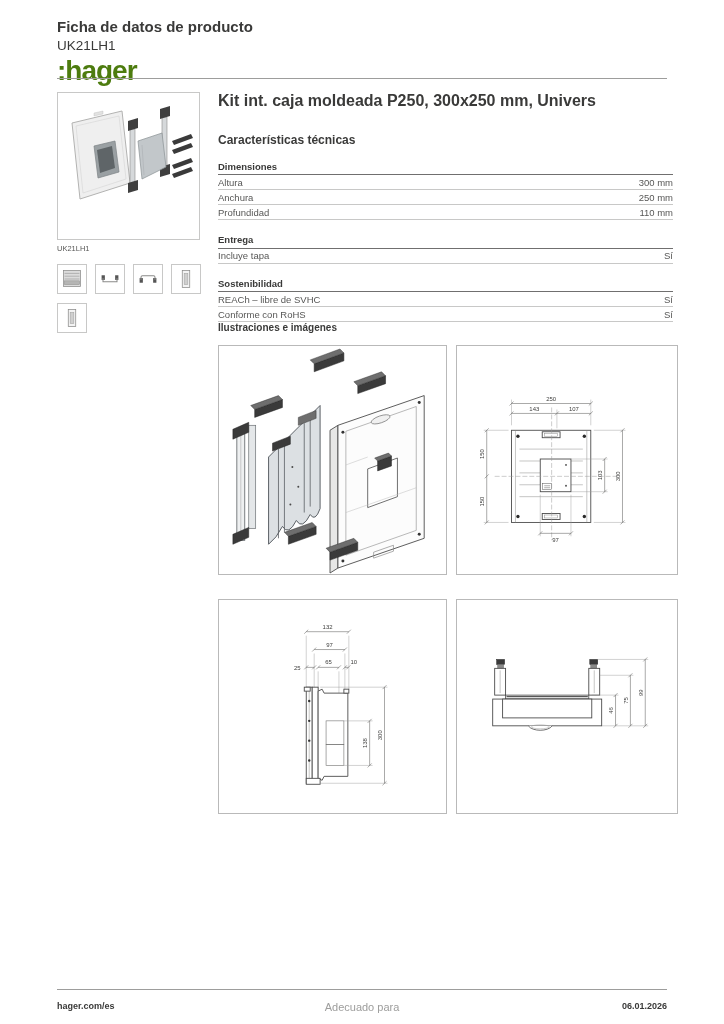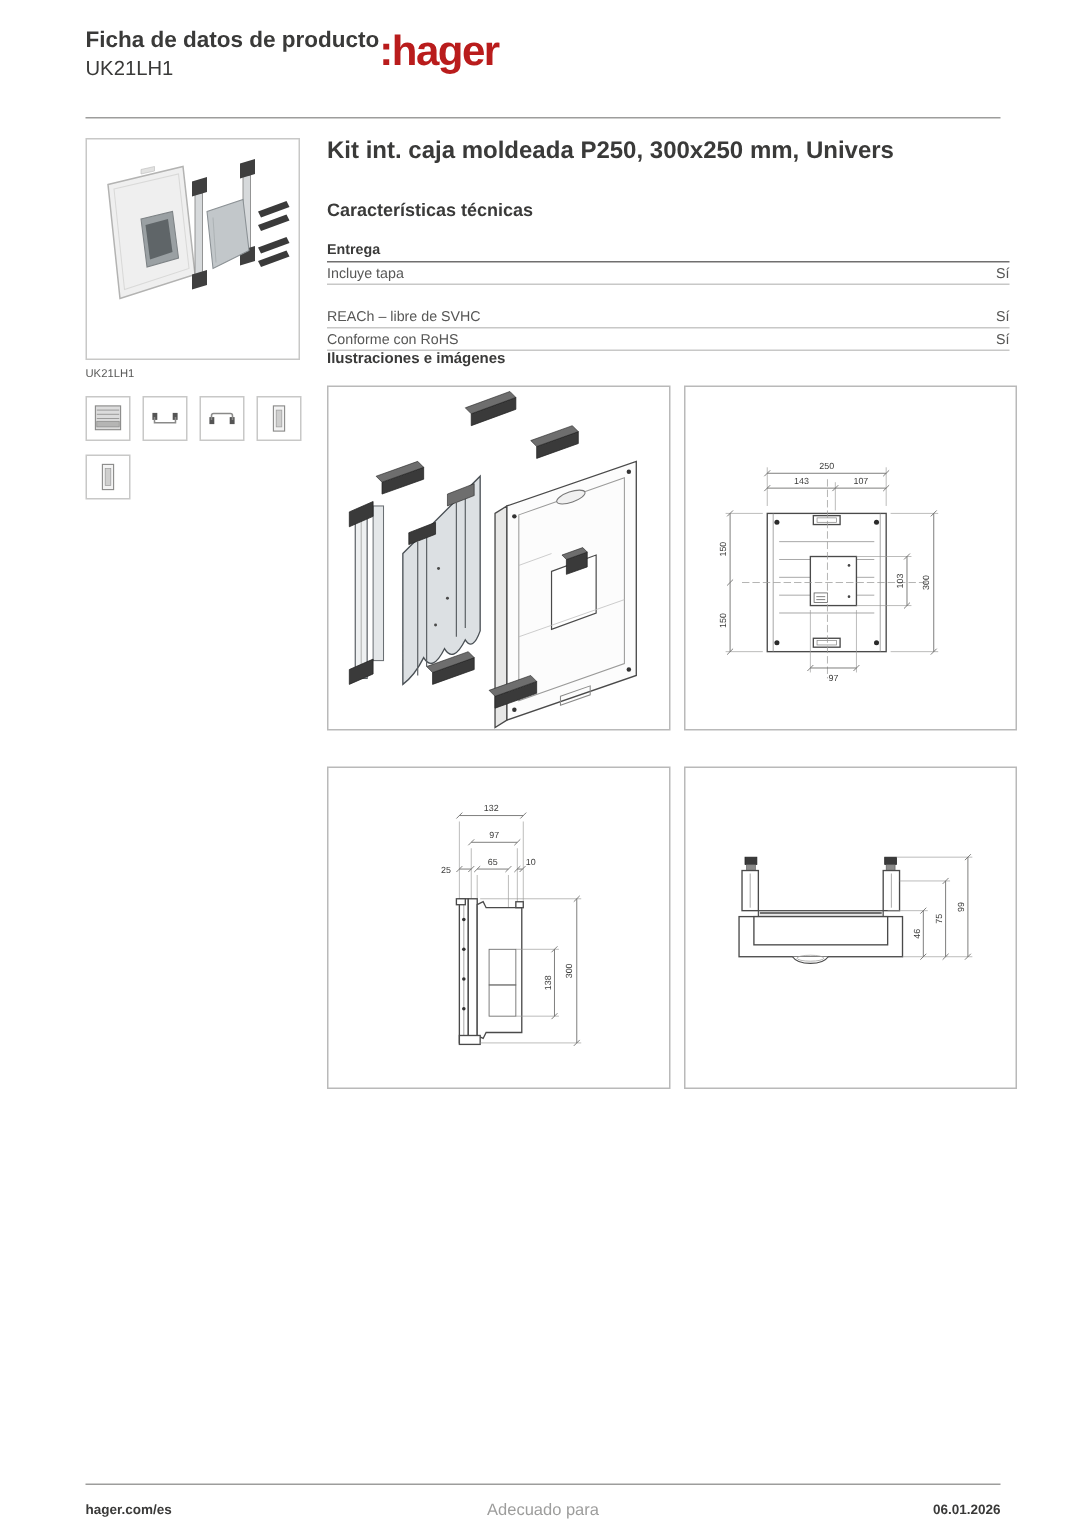--- a/index.html
+++ b/index.html
@@ -1,24 +1,24 @@
 <!DOCTYPE html>
 <html><head>
 <meta charset="utf-8">
 <style>
   * { margin:0; padding:0; box-sizing:border-box; }
   html,body { background:#ffffff; }
   body { font-family:"Liberation Sans","DejaVu Sans",sans-serif; color:#3a3a39; }
   .page { position:relative; width:724px; height:1024px; background:#fff; overflow:hidden; }
 
   
-  .header { position:absolute; left:57px; right:57px; top:18px; display:flex; justify-content:flex-start; align-items:flex-start; }
+  .header { position:absolute; left:57px; right:57px; top:18px; display:flex; justify-content:flex-end; align-items:flex-start;flex-direction:column; }
   .doc-title { font-size:15px; font-weight:bold; color:#3a3a39; line-height:1.25; }
   .doc-code  { font-size:13.5px; color:#3a3a39; line-height:1.35; }
-  .logo { font-size:28px; font-weight:bold; color:#b91c1c; letter-spacing:-1px; line-height:1; margin-top:2px; }
+  .logo { font-size:28px; font-weight:bold; color:#4d7c0f; letter-spacing:-1px; line-height:1; margin-top:2px; }
   .top-divider { position:absolute; left:57px; width:610px; top:78px; border-top:1px solid #9d9d9c; }
 
   
   .left-col { position:absolute; left:57px; top:92px; width:143px; }
   .photo-box { width:143px; height:148px; border:1px solid #c8c8c7; background:#fff; }
   .photo-caption { margin-top:4px; font-size:7.5px; color:#575756; }
   .thumbs { margin-top:11px; display:grid; grid-template-columns:repeat(4,30px); gap:9px 8px; }
   .thumb { width:30px; height:30px; border:1px solid #c8c8c7; background:#fff; display:flex; align-items:center; justify-content:center; }
 
   
@@ -128,32 +128,48 @@
           <rect x="13" y="9" width="4" height="12" fill="#cfcfce" stroke="#9a9a99" stroke-width="0.5"></rect>
         </svg>
       </div>
     </div>
   </div>
 
   <div class="right-col">
     <div class="product-name">Kit int. caja moldeada P250, 300x250 mm, Univers</div>
     <div class="tech-heading">Características técnicas</div>
 
+    <div class="section">
+      <div class="section-title">Dimensiones</div>
+      <div class="spec-row">
+        <span>Altura</span>
+        <span>300 mm</span>
+      </div>
+      <div class="spec-row">
+        <span>Anchura</span>
+        <span>250 mm</span>
+      </div>
+      <div class="spec-row">
+        <span>Profundidad</span>
+        <span>110 mm</span>
+      </div>
+    </div>
 
 
     <div class="section">
       <div class="section-title">Entrega</div>
       <div class="spec-row">
         <span>Incluye tapa</span>
         <span>Sí</span>
       </div>
     </div>
 
 
     <div class="section">
+      <div class="section-title">Sostenibilidad</div>
       <div class="spec-row">
         <span>REACh – libre de SVHC</span>
         <span>Sí</span>
       </div>
       <div class="spec-row">
         <span>Conforme con RoHS</span>
         <span>Sí</span>
       </div>
     </div>
 

